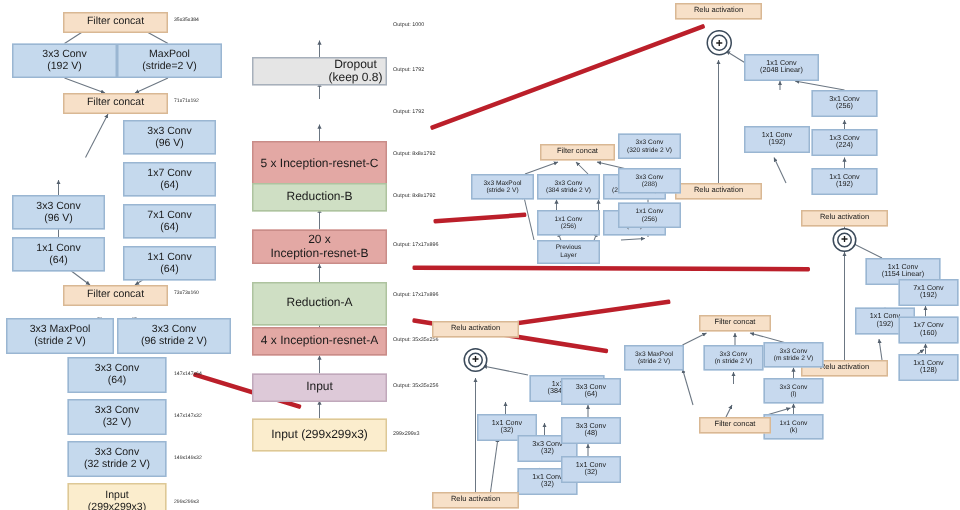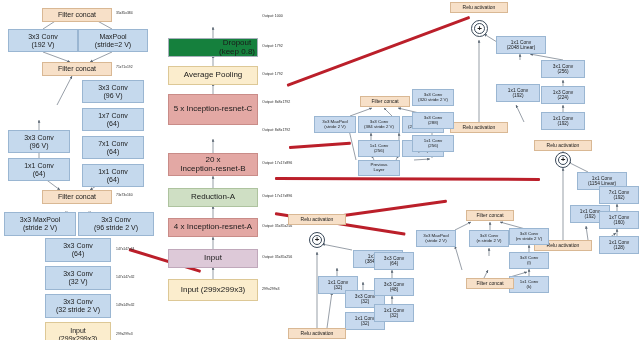--- a/index.html
+++ b/index.html
@@ -31,21 +31,21 @@
     line-height:1.12;
     color:#1a1a1a;
     white-space:pre-line;
     overflow:hidden;
   }
   .blue   { background:#c5d9ed; border-color:#9ab6d2; }
   .tan    { background:#f7e0c8; border-color:#d9b894; }
   .cream  { background:#fbedcd; border-color:#ddc896; }
   .red    { background:#e3a8a4; border-color:#c98c88; }
   .green  { background:#cfdfc4; border-color:#aec39f; }
-  .grey   { background:#15803d; border-color:#a7b0bb;padding-left:48px; }
+  .grey   { background:#e5e5e5; border-color:#a7b0bb;padding-left:48px; }
   .mauve  { background:#ddc9d8; border-color:#c0a8bb; }
   .lblue  { background:#c7d9ee; border-color:#9ab6d2; }
 
   .sidelabel{
     position:absolute;
     color:#2b2b2b;
     white-space:nowrap;
     transform-origin:left center;
   }
   .plusnode{
@@ -218,33 +218,33 @@
 
   <div class="box cream" style="left:45px;top:322px;width:66px;height:26px;font-size:7px;">Input
 (299x299x3)</div>
   <div class="sidelabel" style="left:116px;top:332px;font-size:3.4px;">299x299x3</div>
 
   <div class="sidelabel" style="left:262px;top:14px;font-size:3.6px;">Output: 1000</div>
 
   <div class="box grey" style="left:168px;top:38px;width:90px;height:19px;font-size:8px;">Dropout (keep 0.8)</div>
   <div class="sidelabel" style="left:262px;top:44px;font-size:3.6px;">Output: 1792</div>
 
-  <div class="box cream" style="left:168px;top:66px;width:90px;height:19px;font-size:8px;">Average Pooling</div>
   <div class="sidelabel" style="left:262px;top:72px;font-size:3.6px;">Output: 1792</div>
 
   <div class="box red" style="left:168px;top:94px;width:90px;height:31px;font-size:8px;">5 x Inception-resnet-C</div>
   <div class="sidelabel" style="left:262px;top:100px;font-size:3.6px;">Output: 8x8x1792</div>
 
+  <div class="box green" style="left:168px;top:122px;width:90px;height:19px;font-size:8px;">Reduction-B</div>
   <div class="sidelabel" style="left:262px;top:128px;font-size:3.6px;">Output: 8x8x1792</div>
 
   <div class="box red" style="left:168px;top:153px;width:90px;height:23px;font-size:8px;">20 x
 Inception-resnet-B</div>
   <div class="sidelabel" style="left:262px;top:161px;font-size:3.6px;">Output: 17x17x896</div>
 
-  <div class="box green" style="left:168px;top:188px;width:90px;height:19px;font-size:8px;">Reduction-A</div>
+  <div class="box green" style="left:168px;top:188px;width:90px;height:29px;font-size:8px;">Reduction-A</div>
   <div class="sidelabel" style="left:262px;top:194px;font-size:3.6px;">Output: 17x17x896</div>
 
   <div class="box red" style="left:168px;top:218px;width:90px;height:19px;font-size:8px;">4 x Inception-resnet-A</div>
   <div class="sidelabel" style="left:262px;top:224px;font-size:3.6px;">Output: 35x35x256</div>
 
   <div class="box mauve" style="left:168px;top:249px;width:90px;height:19px;font-size:8px;">Input</div>
   <div class="sidelabel" style="left:262px;top:255px;font-size:3.6px;">Output: 35x35x256</div>
 
   <div class="box cream" style="left:168px;top:279px;width:90px;height:22px;font-size:8px;">Input (299x299x3)</div>
   <div class="sidelabel" style="left:262px;top:287px;font-size:3.6px;">299x299x3</div>

